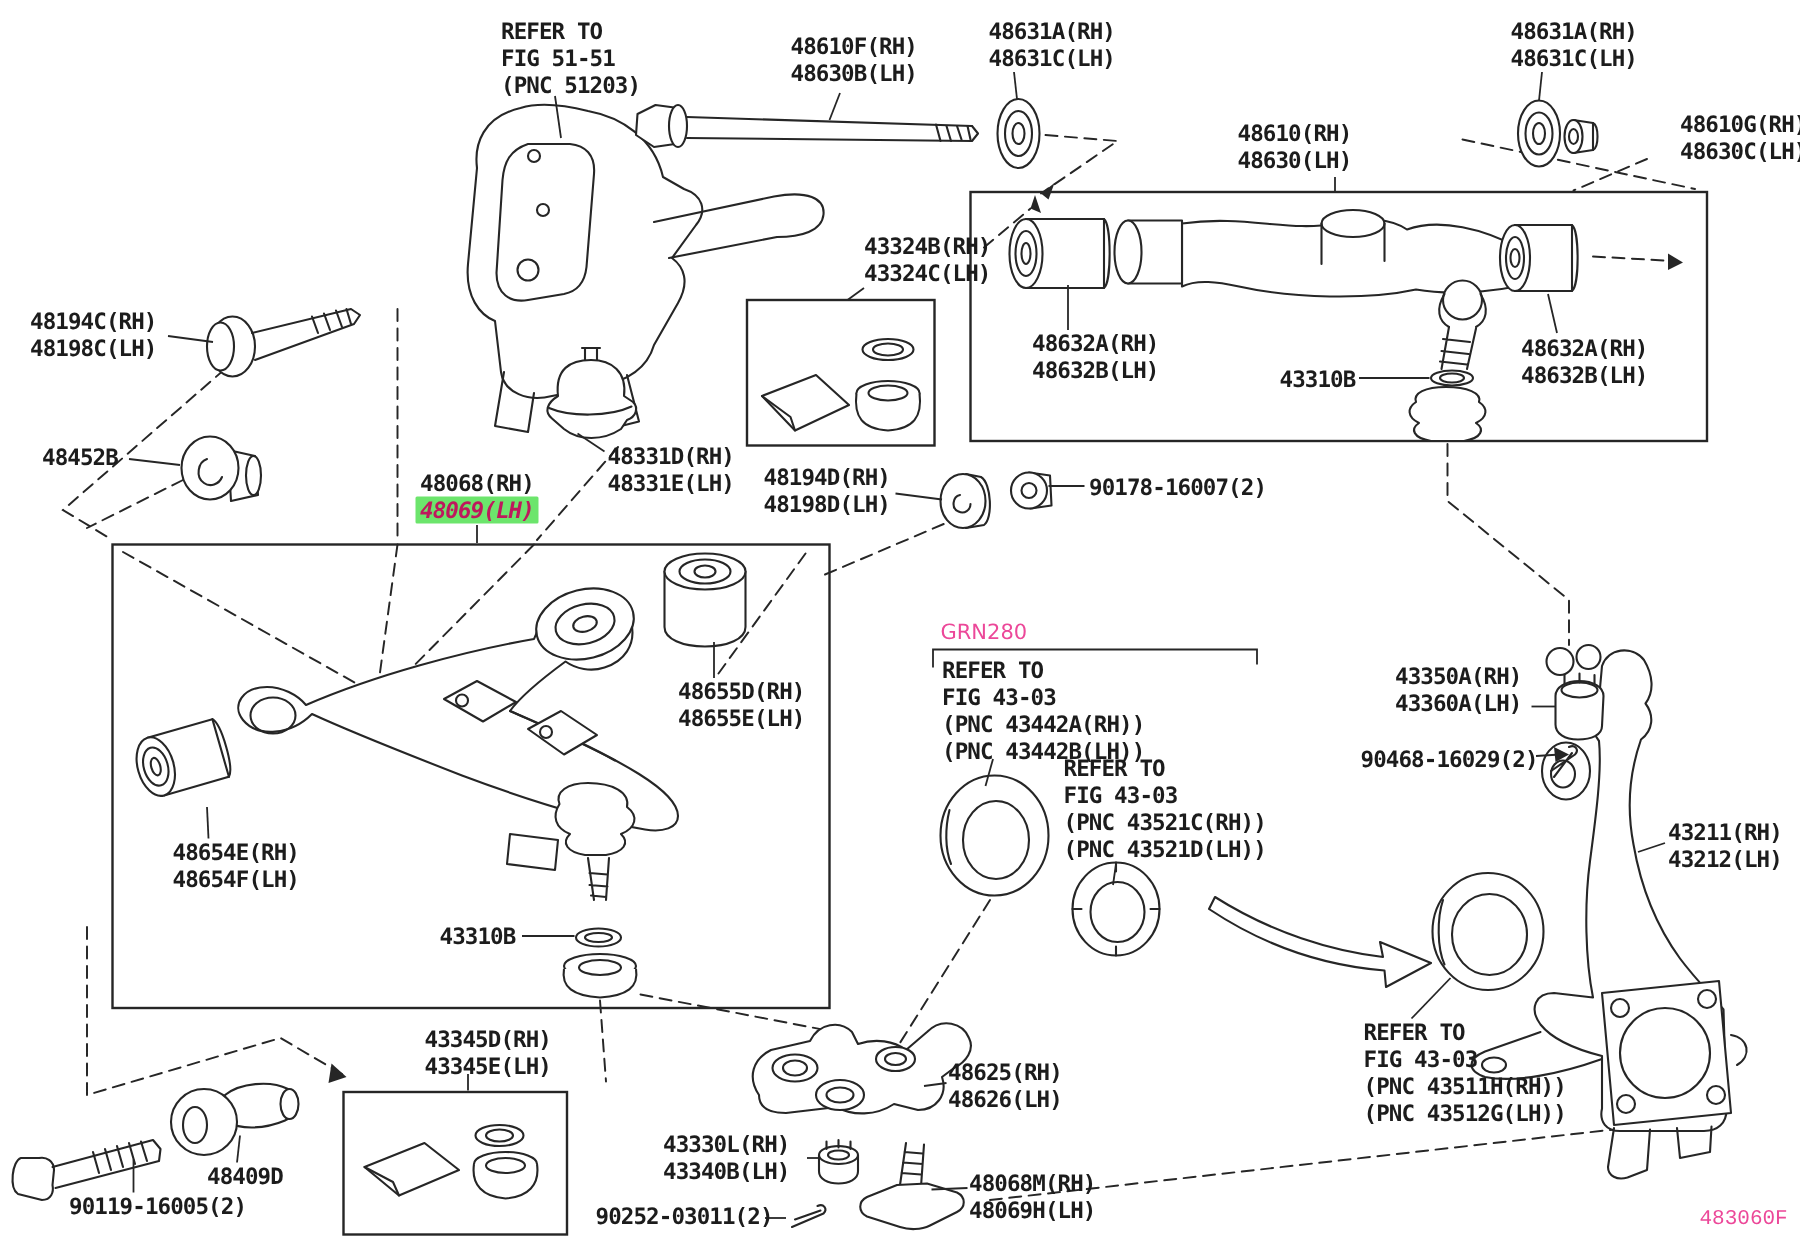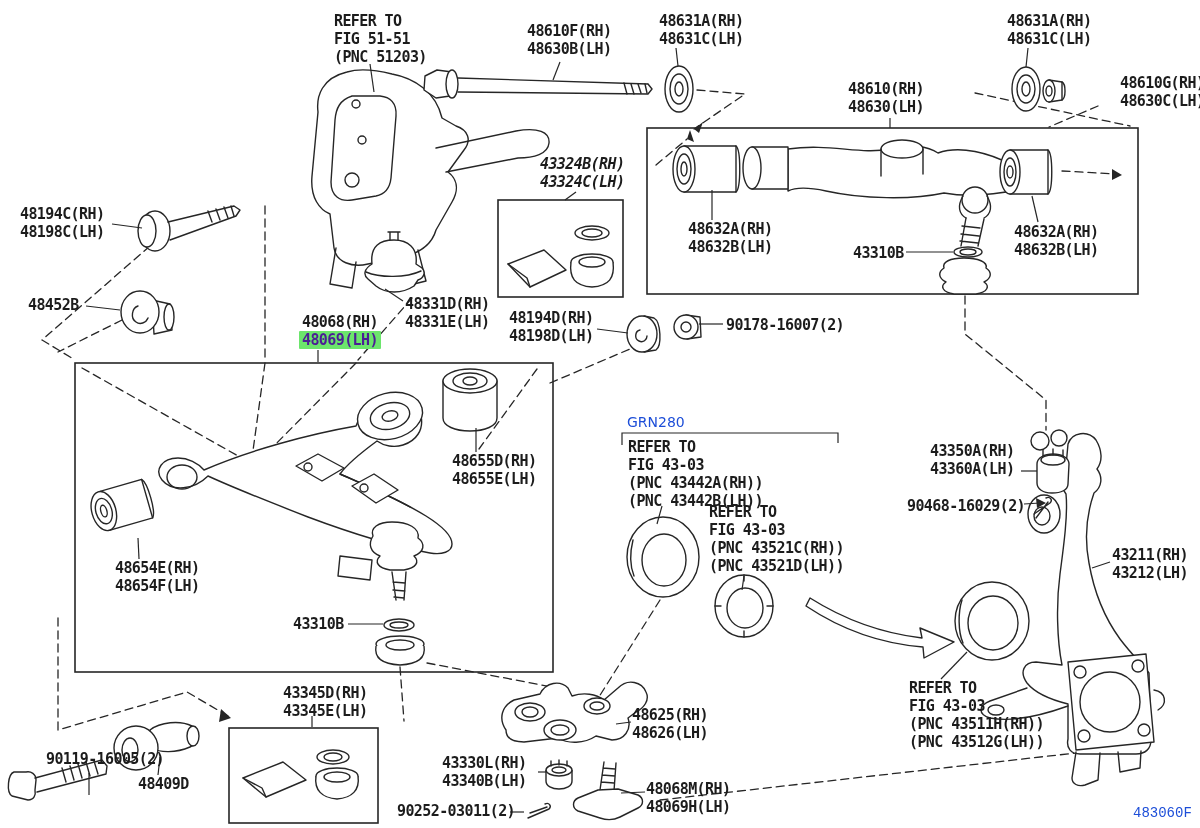--- a/index.html
+++ b/index.html
@@ -3,23 +3,23 @@
 <meta charset="utf-8">
 <style>
   html,body{margin:0;padding:0;background:#fff;}
   .stage{position:relative;width:1200px;height:828px;background:#ffffff;overflow:hidden;
          font-family:"DejaVu Sans Mono", monospace;}
   .stage svg{position:absolute;left:0;top:0;}
   #labels{position:absolute;left:0;top:0;width:980px;height:828px;}
   .label{position:absolute;white-space:pre;font-family:"DejaVu Sans Mono", monospace;
          font-weight:bold;font-size:15px;line-height:18px;letter-spacing:-0.6px;color:#1c1c1c;}
   .label.plain{font-family:"DejaVu Sans", sans-serif;font-weight:normal;font-size:14px;
-               letter-spacing:0;color:#1d4ed8;}
+               letter-spacing:0;color:#ec4899;}
   .label .line{display:block;}
-  .label .hl{display:inline-block;background:#6ce56c;color:#4c1d95;padding:0 3px;margin-left:-3px;border-radius:1px;}
+  .label .hl{display:inline-block;background:#6ce56c;color:#be185d;padding:0 3px;margin-left:-3px;border-radius:1px;font-style:italic;}
   svg .ln{stroke:#262626;stroke-width:1.4;fill:none;stroke-linecap:round;stroke-linejoin:round;}
   svg .pt{stroke:#262626;stroke-width:1.4;fill:#ffffff;stroke-linejoin:round;}
   svg .dash{stroke:#262626;stroke-width:1.3;fill:none;stroke-dasharray:8 5;stroke-linecap:round;}
   svg .box{stroke:#262626;stroke-width:1.6;fill:none;}
   svg .ldr{stroke:#262626;stroke-width:1.2;fill:none;}
   svg .ah{fill:#262626;stroke:none;}
 </style>
 </head>
 <body>
 
@@ -324,43 +324,43 @@
     <path class="ldr" d="M941,679 L967,652"></path>
   </g>
 </svg>
 
 <div id="labels">
       <div class="label" style="left: 334px; top: 12px;"><span class="line">REFER TO</span><span class="line">FIG 51-51</span><span class="line">(PNC 51203)</span></div>
       <div class="label" style="left: 527px; top: 22px;"><span class="line">48610F(RH)</span><span class="line">48630B(LH)</span></div>
       <div class="label" style="left: 659px; top: 12px;"><span class="line">48631A(RH)</span><span class="line">48631C(LH)</span></div>
       <div class="label" style="left: 1007px; top: 12px;"><span class="line">48631A(RH)</span><span class="line">48631C(LH)</span></div>
       <div class="label" style="left: 1100px; top: 74px; margin-left: 20px;"><span class="line">48610G(RH)</span><span class="line">48630C(LH)</span></div>
-      <div class="label" style="left: 848px; top: 80px;"><span class="line">48610(RH)</span><span class="line">48630(LH)</span></div>
+      <div class="label" style="left: 825px; top: 80px;"><span class="line">48610(RH)</span><span class="line">48630(LH)</span></div>
       <div class="label" style="left: 20px; top: 205px;"><span class="line">48194C(RH)</span><span class="line">48198C(LH)</span></div>
-      <div class="label" style="left: 540px; top: 155px; font-style: italic;"><span class="line">43324B(RH)</span><span class="line">43324C(LH)</span></div>
+      <div class="label" style="left: 576px; top: 155px;"><span class="line">43324B(RH)</span><span class="line">43324C(LH)</span></div>
       <div class="label" style="left: 688px; top: 220px;"><span class="line">48632A(RH)</span><span class="line">48632B(LH)</span></div>
       <div class="label" style="left: 853px; top: 244px;"><span class="line">43310B</span></div>
       <div class="label" style="left: 1014px; top: 223px;"><span class="line">48632A(RH)</span><span class="line">48632B(LH)</span></div>
       <div class="label" style="left: 28px; top: 296px;"><span class="line">48452B</span></div>
-      <div class="label" style="left: 302px; top: 313px;"><span class="line">48068(RH)</span><span class="line hl">48069(LH)</span></div>
+      <div class="label" style="left: 280px; top: 313px;"><span class="line">48068(RH)</span><span class="line hl">48069(LH)</span></div>
       <div class="label" style="left: 405px; top: 295px;"><span class="line">48331D(RH)</span><span class="line">48331E(LH)</span></div>
       <div class="label" style="left: 509px; top: 309px;"><span class="line">48194D(RH)</span><span class="line">48198D(LH)</span></div>
       <div class="label" style="left: 726px; top: 316px;"><span class="line">90178-16007(2)</span></div>
       <div class="label" style="left: 452px; top: 452px; text-align: right;"><span class="line">48655D(RH)</span><span class="line">48655E(LH)</span></div>
       <div class="label plain" style="left: 627px; top: 413px;"><span class="line">GRN280</span></div>
       <div class="label" style="left: 628px; top: 438px;"><span class="line">REFER TO</span><span class="line">FIG 43-03</span><span class="line">(PNC 43442A(RH))</span><span class="line">(PNC 43442B(LH))</span></div>
       <div class="label" style="left: 709px; top: 503px;"><span class="line">REFER TO</span><span class="line">FIG 43-03</span><span class="line">(PNC 43521C(RH))</span><span class="line">(PNC 43521D(LH))</span></div>
       <div class="label" style="left: 930px; top: 442px;"><span class="line">43350A(RH)</span><span class="line">43360A(LH)</span></div>
       <div class="label" style="left: 907px; top: 497px;"><span class="line">90468-16029(2)</span></div>
       <div class="label" style="left: 1112px; top: 546px;"><span class="line">43211(RH)</span><span class="line">43212(LH)</span></div>
       <div class="label" style="left: 115px; top: 559px;"><span class="line">48654E(RH)</span><span class="line">48654F(LH)</span></div>
       <div class="label" style="left: 293px; top: 615px;"><span class="line">43310B</span></div>
       <div class="label" style="left: 283px; top: 684px;"><span class="line">43345D(RH)</span><span class="line">43345E(LH)</span></div>
       <div class="label" style="left: 138px; top: 775px; text-align: center;"><span class="line">48409D</span></div>
-      <div class="label" style="left: 46px; top: 750px;"><span class="line">90119-16005(2)</span></div>
+      <div class="label" style="left: 46px; top: 795px;"><span class="line">90119-16005(2)</span></div>
       <div class="label" style="left: 442px; top: 754px;"><span class="line">43330L(RH)</span><span class="line">43340B(LH)</span></div>
       <div class="label" style="left: 397px; top: 802px;"><span class="line">90252-03011(2)</span></div>
       <div class="label" style="left: 632px; top: 706px;"><span class="line">48625(RH)</span><span class="line">48626(LH)</span></div>
       <div class="label" style="left: 646px; top: 780px;"><span class="line">48068M(RH)</span><span class="line">48069H(LH)</span></div>
       <div class="label" style="left: 909px; top: 679px;"><span class="line">REFER TO</span><span class="line">FIG 43-03</span><span class="line">(PNC 43511H(RH))</span><span class="line">(PNC 43512G(LH))</span></div>
       <div class="label plain" style="left: 1133px; top: 804px; font-family: Liberation Mono, monospace;"><span class="line">483060F</span></div>
     </div>
 </div>
 
 </body></html>

